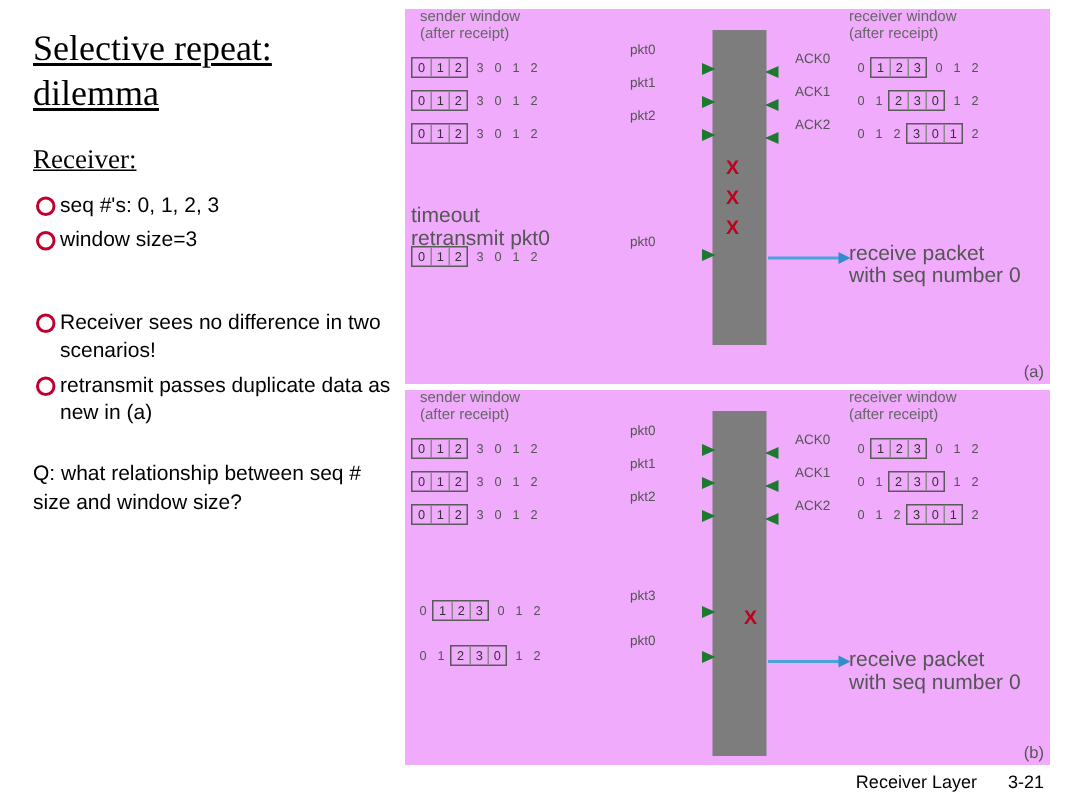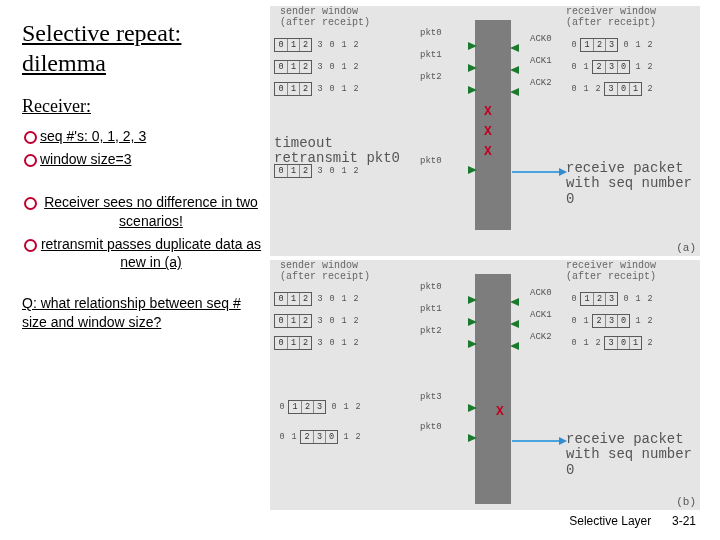--- a/index.html
+++ b/index.html
@@ -3,21 +3,21 @@
 <meta charset="utf-8">
 <style>
   * { margin: 0; padding: 0; box-sizing: border-box; }
   body {
     width: 720px; height: 540px;
     font-family: Georgia, "Times New Roman", serif;
     background: #fff; color: #000;
     position: relative; overflow: hidden;
   }
   .slide { padding: 18px 22px; display: flex; }
-  .left-col { width: 248px; padding-right: 8px; text-decoration: underline; }
+  .left-col { width: 248px; padding-right: 8px; }
   .right-col {
     width: 430px; position: absolute; left: 270px; top: 6px;
     display: flex; flex-direction: column; gap: 4px;
   }
   h1 {
     font-weight: normal;
     font-size: 24px;
     text-decoration: underline;
     line-height: 1.25;
     margin-bottom: 18px;
@@ -32,23 +32,23 @@
   .q-line { font-size: 14px; font-family: "Comic Sans MS", cursive, sans-serif; line-height: 1.35; }
   .footer {
     position: absolute; right: 24px; bottom: 12px;
     font-size: 12px; font-family: "Comic Sans MS", cursive, sans-serif;
   }
   .footer .sep { display: inline-block; width: 14px; }
 
   
   .diagram {
     position: relative; height: 250px;
-    font-family: Liberation Mono, monospace;
+    font-family: Liberation Sans, sans-serif;
     font-size: 9px; color: #444;
-    background: #e5e5e5;
+    background: #f0abfc;
   }
   .diag-hdr { position: absolute; font-size: 10px; color: #666; top: 0; }
   .diag-hdr.sender { left: 10px; }
   .diag-hdr.receiver { left: 296px; }
   .middle-bar {
     position: absolute; left: 205px; top: 14px; width: 36px; height: 210px;
     background: #7d7d7d;
   }
   .win-row { position: absolute; display: flex; align-items: center; }
   .win-box { display: flex; border: 1.5px solid #5a5a5a; height: 14px; }
@@ -90,21 +90,21 @@
       <span> dilemma</span>
     </h1>
 
     <div class="example-label">Receiver:</div>
 
     <ul>
       <li>seq #'s: 0, 1, 2, 3</li>
       <li>window size=3</li>
     </ul>
 
-    <ul style="margin-top:24px;text-align:center;">
+    <ul style="margin-top:36px;">
       <li>Receiver sees no difference in two scenarios!</li>
       <li>retransmit passes duplicate data as new in (a)</li>
     </ul>
 
     <div class="q-line" style="margin-top:22px;">Q: what relationship between seq # size and window size?</div>
   </div>
 </div>
 
 <div class="right-col">
 
@@ -390,16 +390,16 @@
     <div class="ack-arrow" style="left:242px; top:180px; width:48px;"></div>
     <div class="side-txt" style="left:296px; top:172px; white-space:pre-line; color:#555;">receive packet
 with seq number 0</div>
 
     <div class="scen-lbl">(b)</div>
   </div>
 
 </div>
 
 <div class="footer">
-  <span>Selective Layer</span>
+  <span>Receiver Layer</span>
   <span class="sep"></span>
   <span>3-21</span>
 </div>
 
 </body></html>

